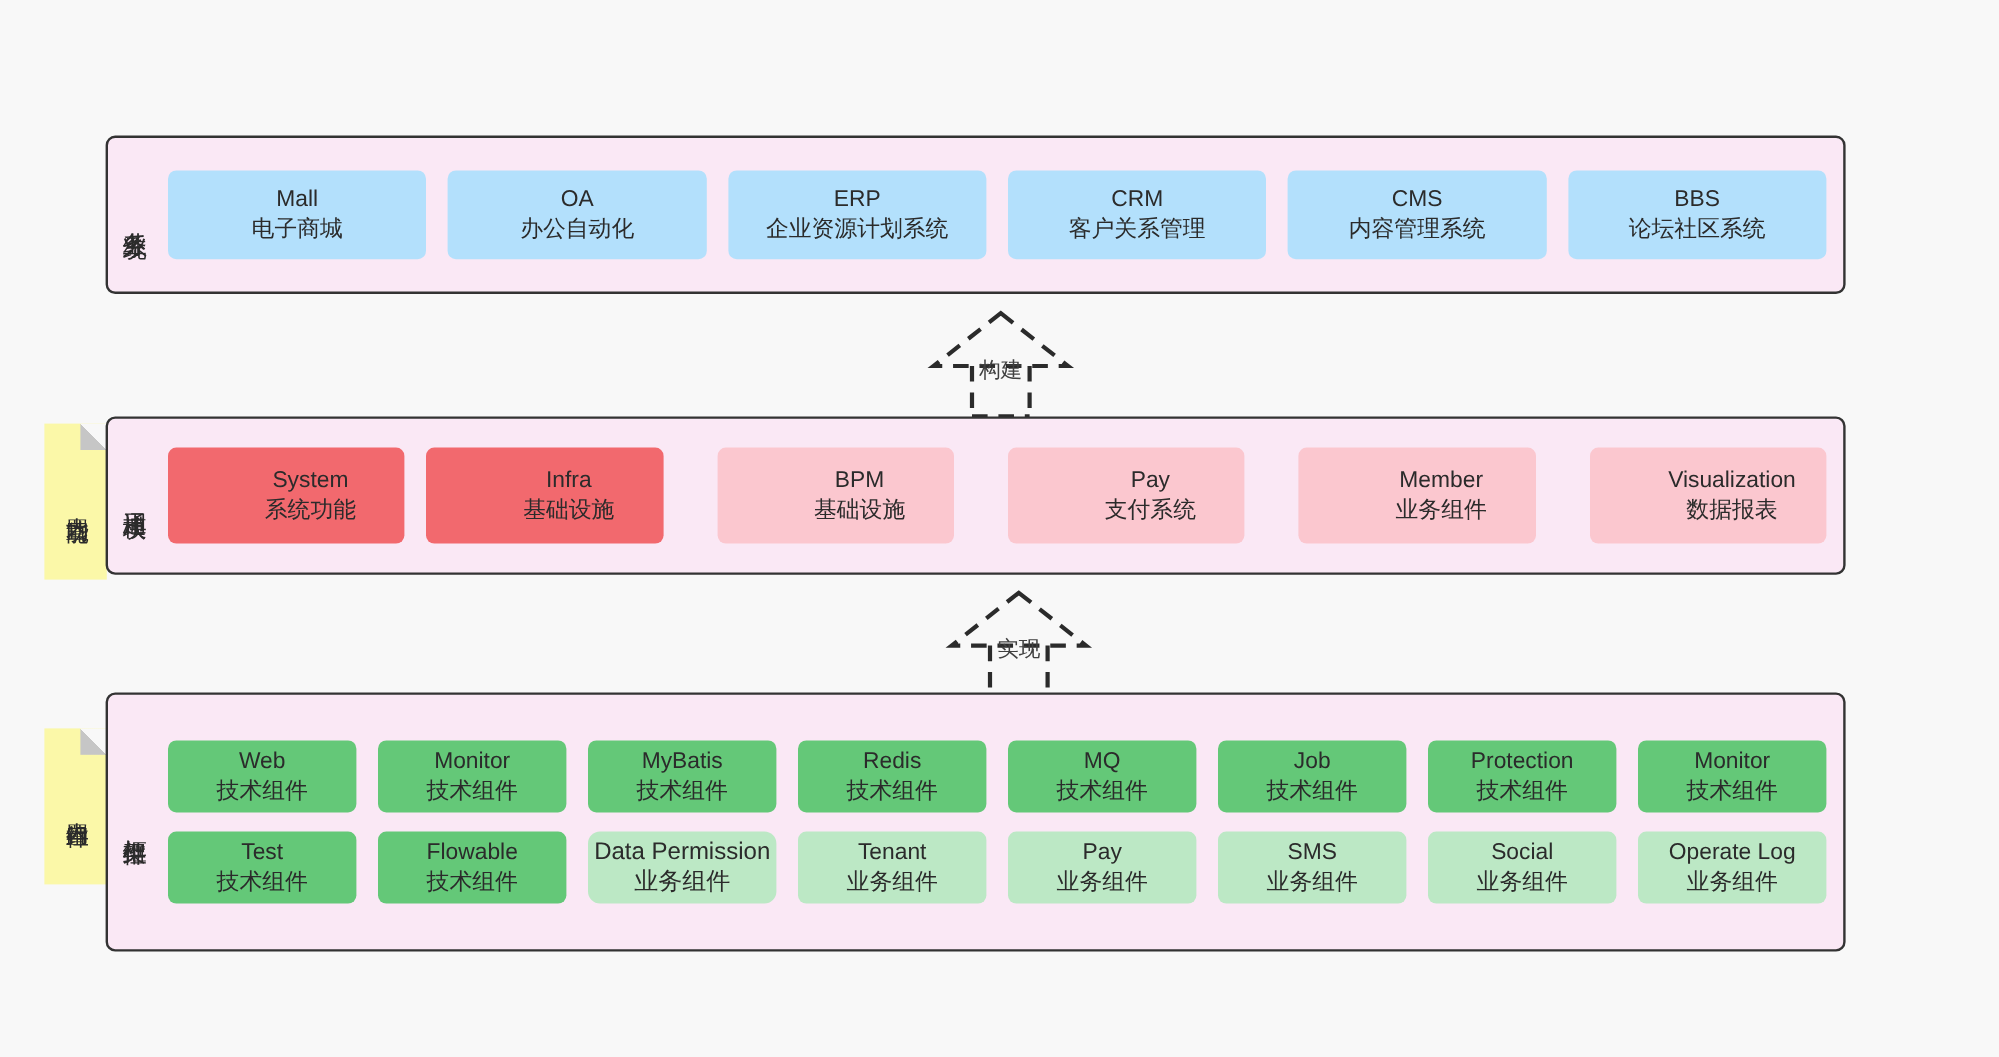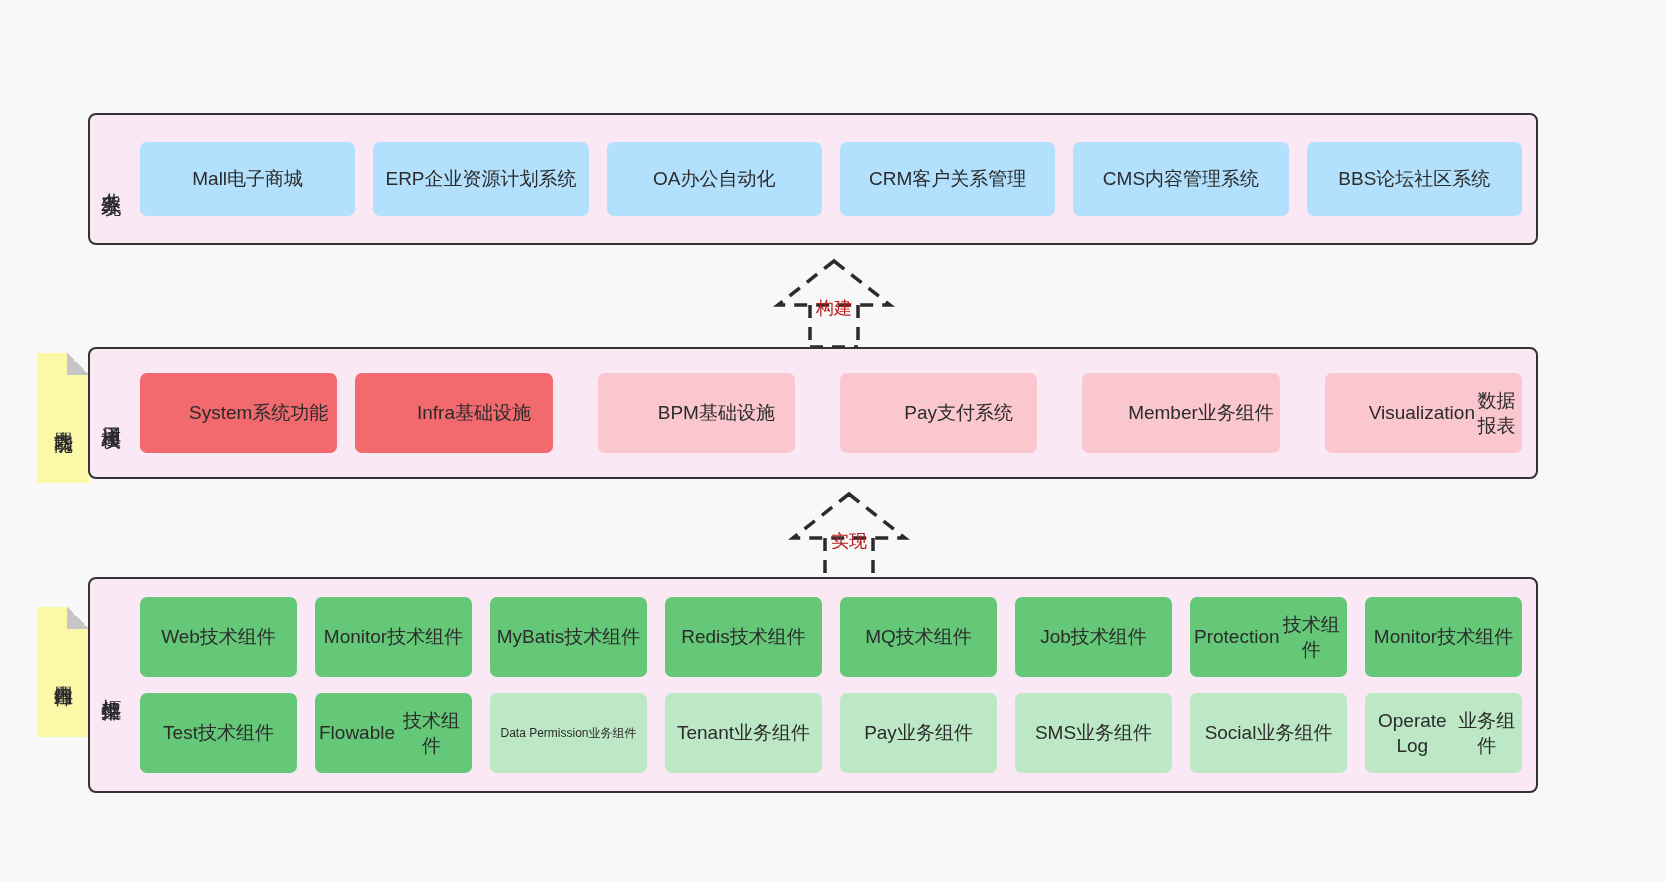--- a/index.html
+++ b/index.html
@@ -56,21 +56,21 @@
   }
   .row {
     display: flex;
     gap: 18px;
     align-items: stretch;
   }
   .cell {
     flex: 1 1 0;
     border-radius: 7px;
     display: flex;
-    flex-direction: row;
+    flex-direction: column;
     align-items: center;
     justify-content: center;
     text-align: center;
     font-size: 19px;
     line-height: 1.32;
     color: #2b2b2b;
     padding: 6px 4px;
     box-sizing: border-box;
   }
   .cell .line-top { display: block; }
@@ -96,24 +96,24 @@
   .c-red   { background: #f2696e; }
   .c-pink  { background: #fbc7cf; margin-left: 27px; }
 
   
   #layer-framework {
     left: 88px;
     top: 577px;
     width: 1450px;
     height: 216px;
   }
-  #layer-framework .cell { height: 80px; }
+  #layer-framework .cell { height: 60px; }
   .c-green       { background: #64c878; }
   .c-green-light { background: #bce8c5; }
-  #layer-framework .cell.three-line { font-size: 12px; line-height: 1.25; }
+  #layer-framework .cell.three-line { font-size: 20px; line-height: 1.25; border-radius: 10px; }
 
   
   .note {
     position: absolute;
     box-sizing: border-box;
     background: #fbf8a8;
     display: flex;
     align-items: center;
     justify-content: center;
     font-size: 19px;
@@ -138,21 +138,21 @@
   #note-component{ left: 37px; top: 607px; width: 52px; height: 130px; }
 
   
   .arrow {
     position: absolute;
   }
   .arrow svg { display: block; overflow: visible; }
   .arrow-label {
     position: absolute;
     font-size: 18px;
-    color: #b91c1c;
+    color: #404040;
     background: transparent;
     white-space: nowrap;
     user-select: none;
   }
   #arrow-build  { left: 754px; top: 257px; width: 160px; height: 90px; }
   #arrow-build .arrow-label  { left: 62px; top: 39px; }
   #arrow-impl   { left: 769px; top: 490px; width: 160px; height: 90px; }
   #arrow-impl .arrow-label   { left: 62px; top: 39px; text-align: center; }
 </style>
 </head>
@@ -162,26 +162,26 @@
 
   <div class="layer" id="layer-business">
     <div class="layer-title">业务系统</div>
     <div class="layer-body">
       <div class="row">
         <div class="cell">
           <span class="line-top">Mall</span>
           <span class="line-bot">电子商城</span>
         </div>
         <div class="cell">
+          <span class="line-top">OA</span>
+          <span class="line-bot">办公自动化</span>
+        </div>
+        <div class="cell">
           <span class="line-top">ERP</span>
           <span class="line-bot">企业资源计划系统</span>
-        </div>
-        <div class="cell">
-          <span class="line-top">OA</span>
-          <span class="line-bot">办公自动化</span>
         </div>
         <div class="cell">
           <span class="line-top">CRM</span>
           <span class="line-bot">客户关系管理</span>
         </div>
         <div class="cell">
           <span class="line-top">CMS</span>
           <span class="line-bot">内容管理系统</span>
         </div>
         <div class="cell">

